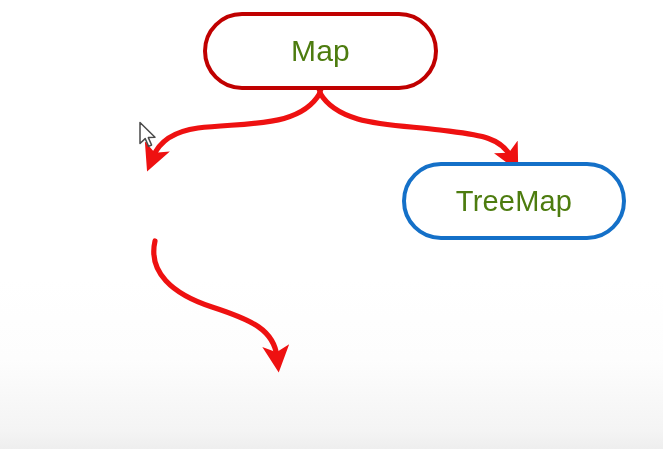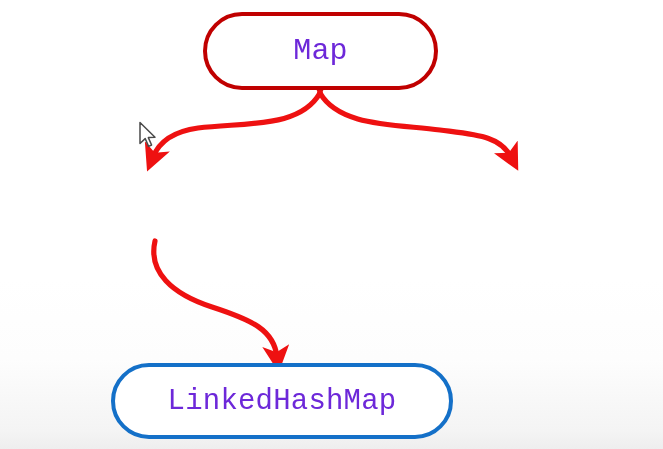--- a/index.html
+++ b/index.html
@@ -34,24 +34,23 @@
   }
   .node {
     position: absolute;
     z-index: 2;
     box-sizing: border-box;
     background: #ffffff;
     display: flex;
     align-items: center;
     justify-content: center;
     text-align: right;
-    color: #6d28d9;
+    color: #4d7c0f;
     letter-spacing: 0.2px;
     white-space: nowrap;
-    font-family: Liberation Mono, monospace;
   }
   .node-label {
     display: block;
     line-height: 1;
   }
   
   #node-map {
     left: 203px;
     top: 12px;
     width: 235px;
@@ -122,22 +121,22 @@
     <path d="M 320,93 C 339,126 392,124 440,130 C 478,135 500,136 511,157" fill="none" stroke="#ee1111" stroke-width="5.2" stroke-linecap="round" marker-end="url(#arrowhead-red)"></path>
 
     <path d="M 155,241 C 148,272 172,294 212,307 C 252,320 274,330 277,357" fill="none" stroke="#ee1111" stroke-width="5.2" stroke-linecap="round" marker-end="url(#arrowhead-red)"></path>
   </svg>
 
   <div class="node" id="node-map">
     <span class="node-label">Map</span>
   </div>
 
 
+  <div class="node" id="node-treemap">
+    <span class="node-label">TreeMap</span>
+  </div>
 
-  <div class="node" id="node-linkedhashmap">
-    <span class="node-label">LinkedHashMap</span>
-  </div>
 
   <svg id="mouse-cursor" viewBox="0 0 20 30" xmlns="http://www.w3.org/2000/svg">
     <path d="M2,1.5 L2,22.5 L7.2,17.6 L10.6,25.4 L13.6,24.0 L10.3,16.6 L17.0,16.2 Z" fill="#ffffff" stroke="#4a4a4a" stroke-width="1.5" stroke-linejoin="round"></path>
   </svg>
 
 </div>
 
 </body></html>

